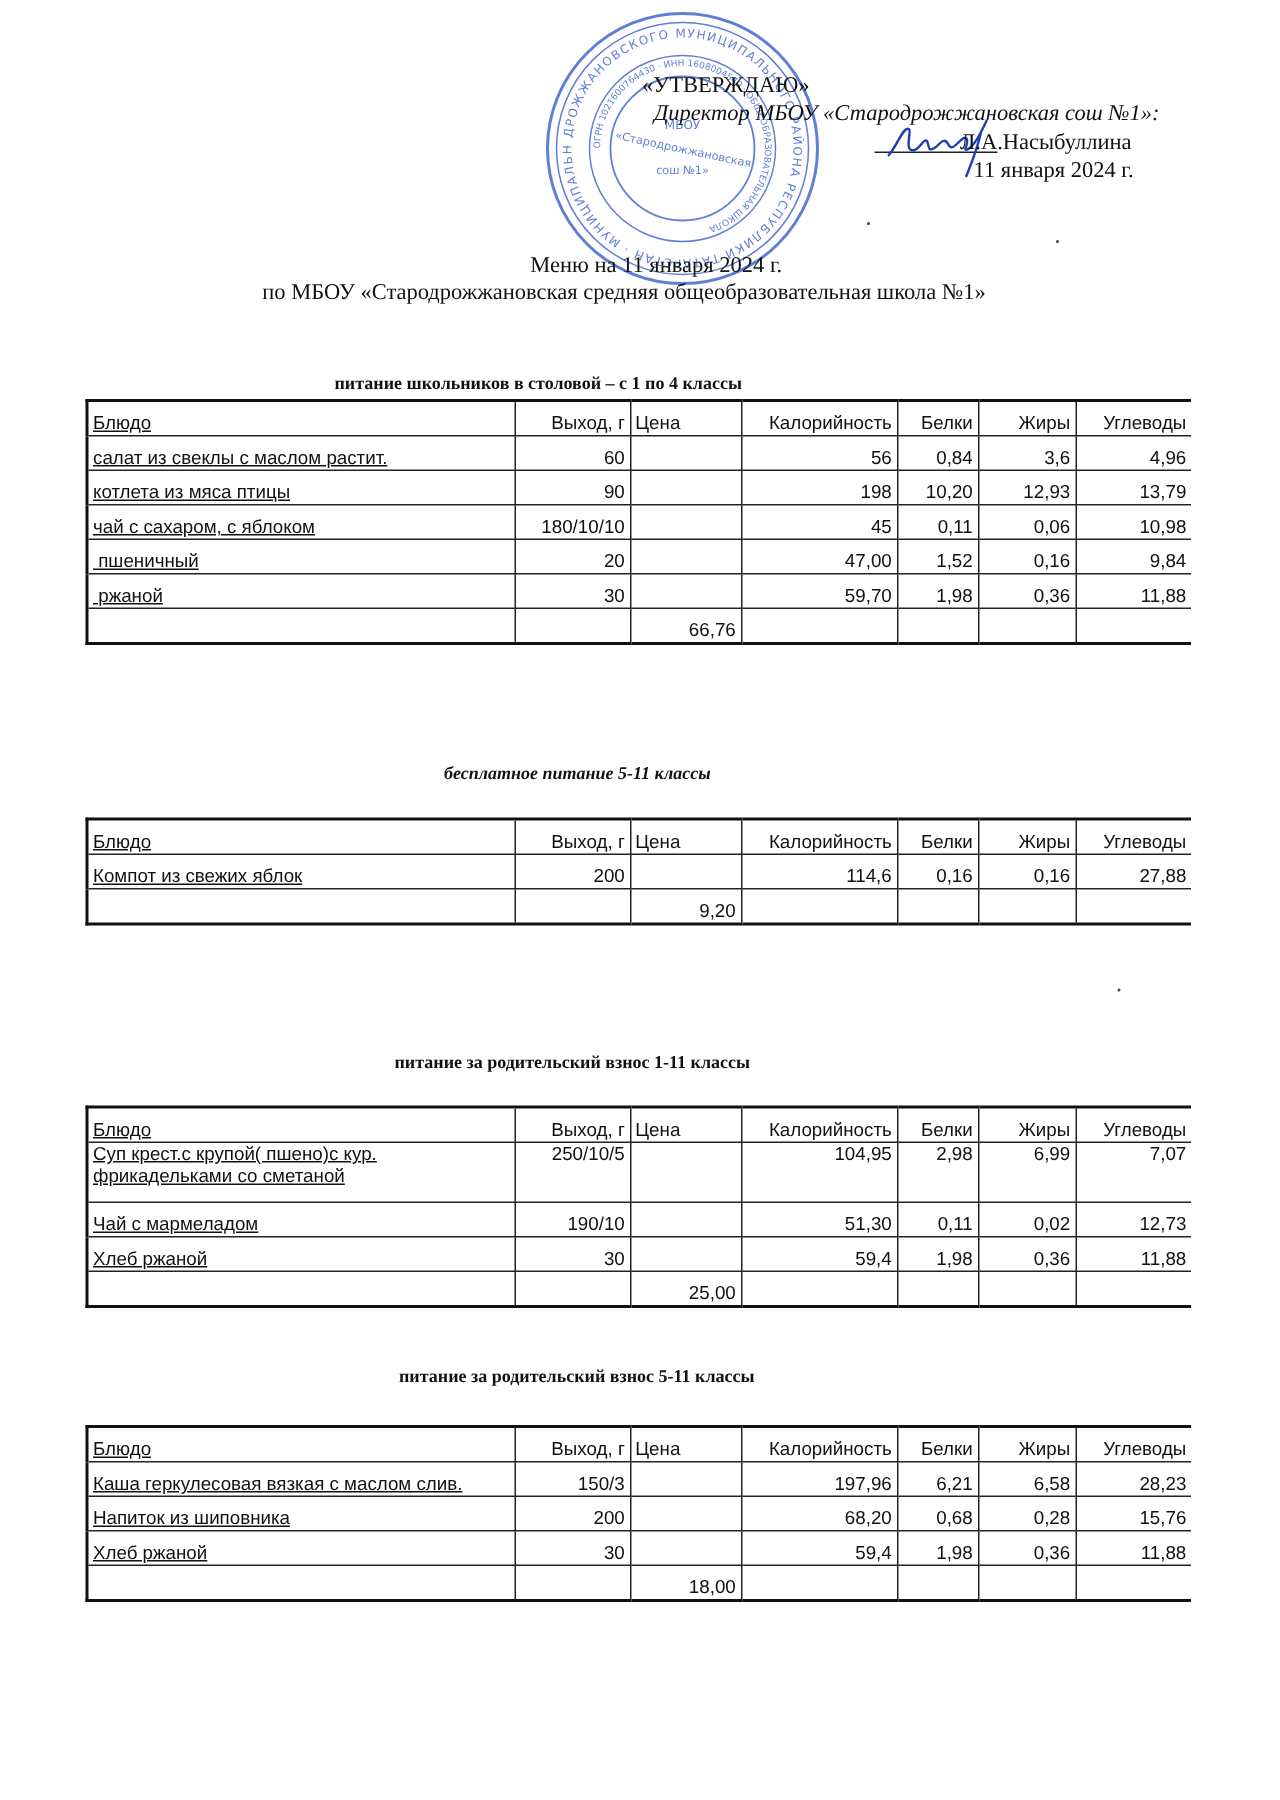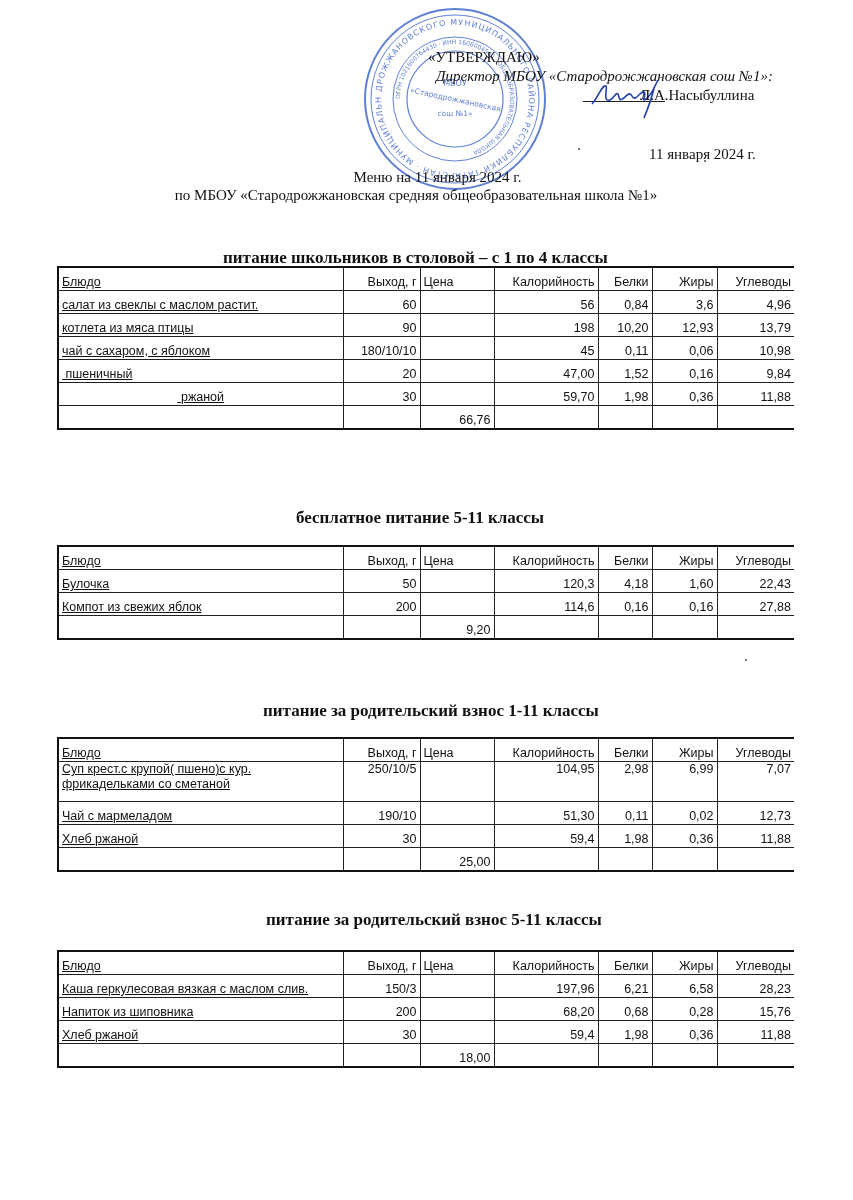--- a/index.html
+++ b/index.html
@@ -6,32 +6,32 @@
   body { width: 853px; height: 1200px; position: relative; overflow: hidden; color: #111; }
   .serif { font-family: "Liberation Serif", "DejaVu Serif", serif; }
   .sans { font-family: "Liberation Sans", "DejaVu Sans", sans-serif; }
 
   
   .approve { position: absolute; left: 0; top: 0; width: 853px; height: 140px; }
   .approve .line { position: absolute; font-size: 15px; white-space: nowrap; }
   .approve .l1 { left: 428px; top: 49px; }
   .approve .l2 { left: 436px; top: 68px; font-style: italic; }
   .approve .l3 { left: 640px; top: 87px; }
-  .approve .l4 { left: 649px; top: 106px; margin-top: 40px; }
+  .approve .l4 { left: 649px; top: 106px; }
   .sig-line { position: absolute; left: 583px; top: 101px; width: 82px; height: 1px; background: #222; }
   .signature { position: absolute; left: 588px; top: 78px; width: 80px; height: 42px; }
 
   .stamp { position: absolute; left: 362px; top: 6px; width: 186px; height: 186px; opacity: 0.75; }
 
   
   .title1 { position: absolute; left: 0; width: 845px; top: 169px; text-align: center; font-size: 15px; padding-left: 30px; box-sizing: border-box; }
   .title2 { position: absolute; left: 0; width: 828px; top: 187px; text-align: center; font-size: 15px; padding-left: 4px; box-sizing: border-box; }
 
   
-  .section-title { position: absolute; left: 0; width: 853px; text-align: center; font-weight: bold; font-size: 17px; white-space: nowrap; }
+  .section-title { position: absolute; left: 0; width: 853px; text-align: center; font-weight: bold; font-size: 12px; white-space: nowrap; }
 
   table.menu { position: absolute; left: 57px; border-collapse: collapse; font-size: 12.5px; table-layout: fixed; }
   table.menu td, table.menu th { border: 1px solid #222; padding: 0 3px; height: 22px; line-height: 15px; vertical-align: bottom; font-weight: normal; overflow: hidden; white-space: nowrap; }
   table.menu tr:first-child th { border-top: 2px solid #111; }
   table.menu tr:last-child td { border-bottom: 2px solid #111; }
   table.menu td:first-child, table.menu th:first-child { border-left: 2px solid #111; text-decoration: underline; }
   table.menu td:last-child, table.menu th:last-child { border-right: none; padding-left: 18px; }
   table.menu th { text-align: right; }
   table.menu th.left, table.menu td.left { text-align: left; }
   table.menu td.num { text-align: right; }
@@ -135,69 +135,60 @@
   <tr>
     <td class="left" style="white-space:pre;"> пшеничный</td>
     <td class="num">20</td>
     <td class="num"></td>
     <td class="num">47,00</td>
     <td class="num">1,52</td>
     <td class="num">0,16</td>
     <td class="num">9,84</td>
   </tr>
   <tr>
-    <td class="left" style="white-space:pre;text-align:center;"> ржаной</td>
+    <td class="left" style="white-space:pre;"> ржаной</td>
     <td class="num">30</td>
     <td class="num"></td>
     <td class="num">59,70</td>
     <td class="num">1,98</td>
     <td class="num">0,36</td>
     <td class="num">11,88</td>
   </tr>
   <tr>
     <td></td>
         <td></td>
     <td class="num">66,76</td>
     <td></td>
         <td></td>
         <td></td>
         <td></td>
   </tr>
 </tbody>
   </table>
 
-<div class="section-title serif" style="top:508px; left:296px; width:auto;">бесплатное питание 5-11 классы</div>
+<div class="section-title serif" style="top:508px; left:296px; width:auto;font-style:italic;">бесплатное питание 5-11 классы</div>
 <table class="menu sans" style="top:545px;">
   <colgroup>
       <col class="col-dish">
       <col class="col-yield">
       <col class="col-price">
       <col class="col-cal">
       <col class="col-prot">
       <col class="col-fat">
       <col class="col-carb">
     </colgroup>
   <tbody>
       <tr>
     <th class="left">Блюдо</th>
     <th>Выход, г</th>
     <th class="left">Цена</th>
     <th>Калорийность</th>
     <th>Белки</th>
     <th>Жиры</th>
     <th>Углеводы</th>
-  </tr>
-  <tr>
-    <td class="left">Булочка</td>
-    <td class="num">50</td>
-    <td class="num"></td>
-    <td class="num">120,3</td>
-    <td class="num">4,18</td>
-    <td class="num">1,60</td>
-    <td class="num">22,43</td>
   </tr>
   <tr>
     <td class="left">Компот из свежих яблок</td>
     <td class="num">200</td>
     <td class="num"></td>
     <td class="num">114,6</td>
     <td class="num">0,16</td>
     <td class="num">0,16</td>
     <td class="num">27,88</td>
   </tr>

